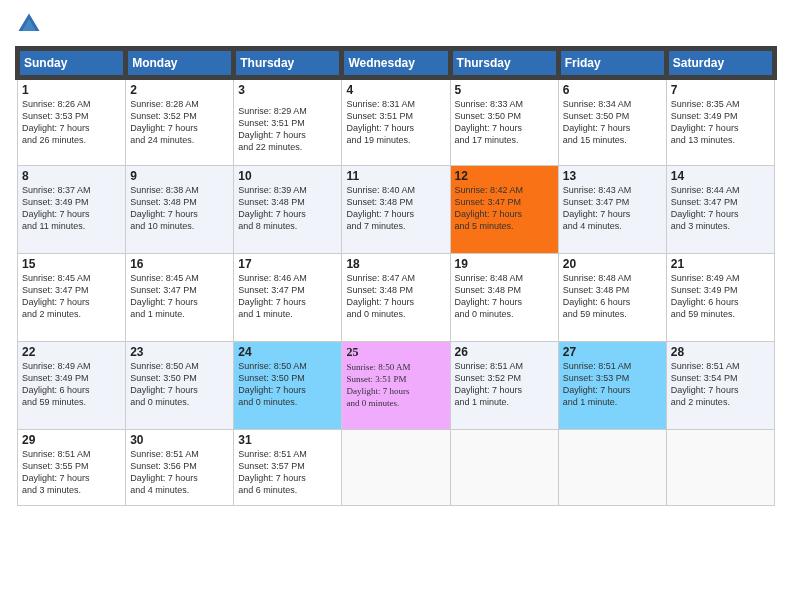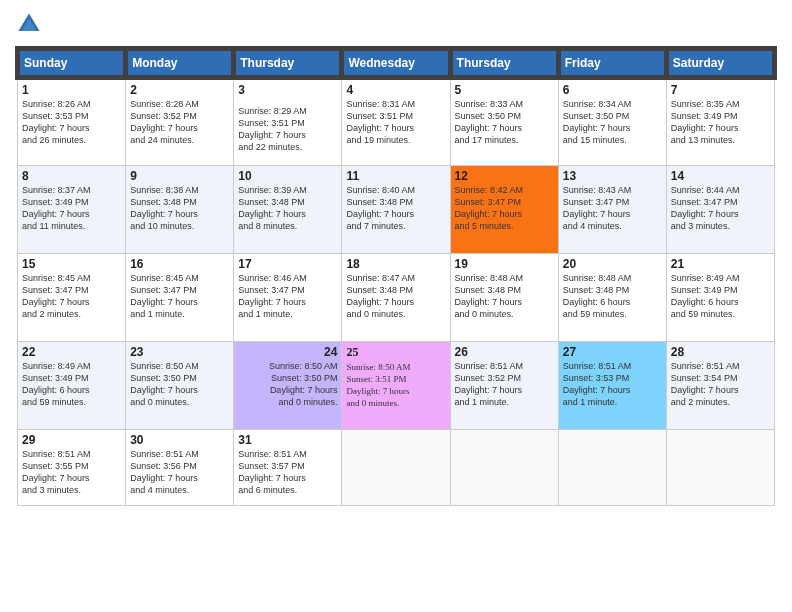--- a/index.html
+++ b/index.html
@@ -292,21 +292,21 @@
 Daylight: 6 hours
 and 59 minutes.</div>
           </td>
           <td style="background: rgb(240, 244, 250);">
             <span class="day-num">23</span>
             <div class="day-info" style="white-space: pre-line;">Sunrise: 8:50 AM
 Sunset: 3:50 PM
 Daylight: 7 hours
 and 0 minutes.</div>
           </td>
-          <td style="background: #c4b5fd; text-align: right;">
+          <td style="background: #7dd3fc;">
             <span class="day-num">24</span>
             <div class="day-info" style="white-space: pre-line;">Sunrise: 8:50 AM
 Sunset: 3:50 PM
 Daylight: 7 hours
 and 0 minutes.</div>
           </td>
           <td style="background: #f0abfc; font-family: Liberation Serif, serif;">
             <span class="day-num">25</span>
             <div class="day-info" style="white-space: pre-line;">Sunrise: 8:50 AM
 Sunset: 3:51 PM

